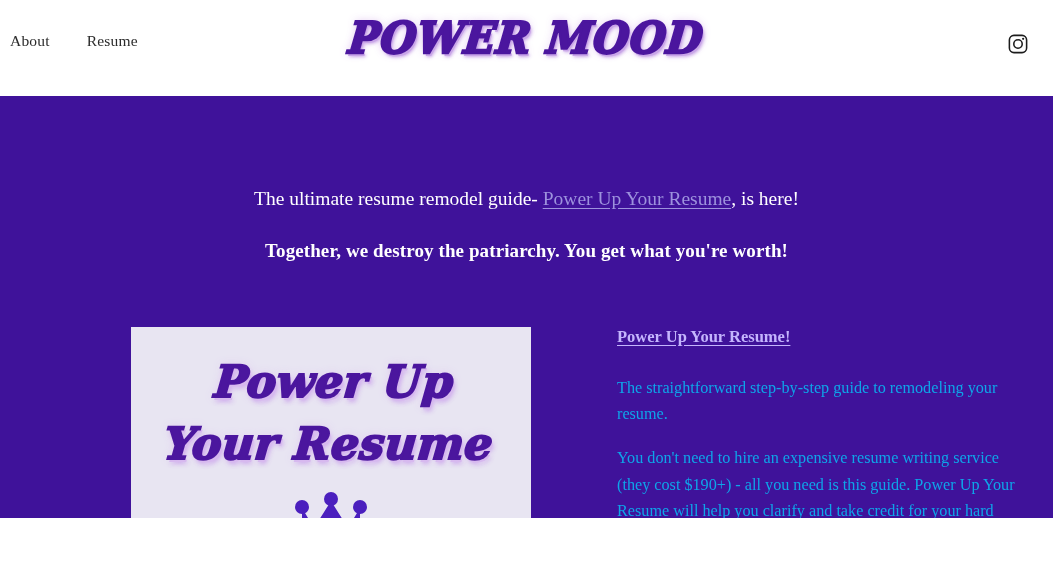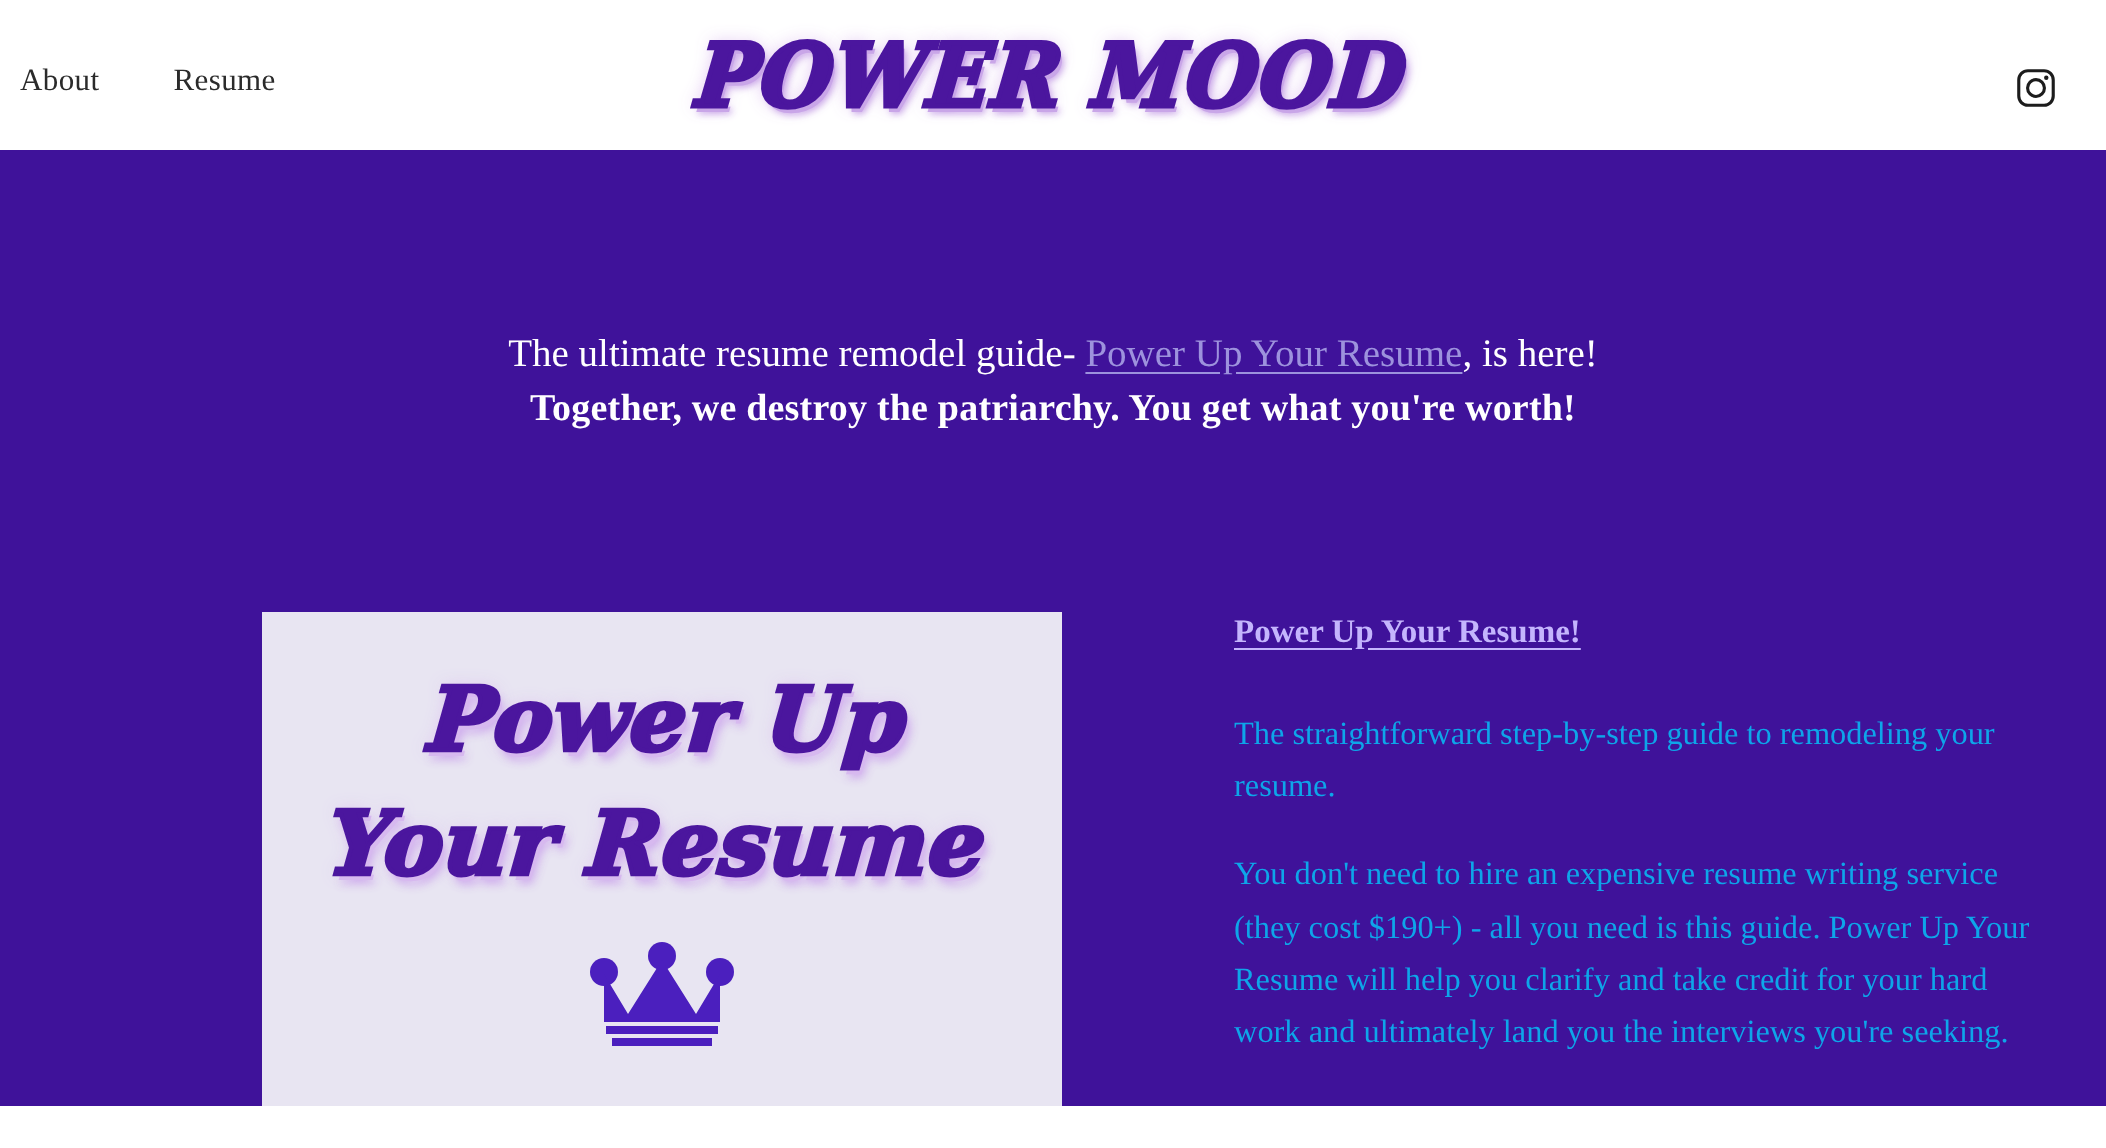--- a/index.html
+++ b/index.html
@@ -11,21 +11,21 @@
     height: 574px;
     overflow: hidden;
     background: #ffffff;
     font-family: "Liberation Serif", "DejaVu Serif", serif;
     -webkit-font-smoothing: antialiased;
   }
 
   
   .site-header {
     position: relative;
-    height: 75px;
+    height: 96px;
     background: #ffffff;
     box-sizing: border-box;
   }
   .nav-links {
     position: absolute;
     left: 10px;
     top: 33px;
     display: flex;
     align-items: center;
     gap: 37px;
@@ -71,21 +71,21 @@
     width: 22px;
     height: 22px;
     cursor: pointer;
   }
   .social-icon svg { display: block; }
 
   
   .hero {
     position: relative;
     background: #3f129a;
-    height: 478px;
+    height: 422px;
     box-sizing: border-box;
     overflow: hidden;
   }
 
   .hero-copy {
     padding-top: 90px;
     text-align: center;
   }
   .hero-line {
     color: #ffffff;
@@ -104,21 +104,21 @@
     text-underline-offset: 3px;
     cursor: pointer;
   }
   .hero-line.bold {
     font-weight: bold;
     font-size: 19px;
     letter-spacing: 0.1px;
     margin-top: 19px;
   }
   .hero-line.bold.second {
-    margin-top: 1px;
+    margin-top: 26px;
   }
 
   
   .content-row {
     position: absolute;
     top: 231px;
     left: 0;
     right: 0;
     display: flex;
     align-items: flex-start;

